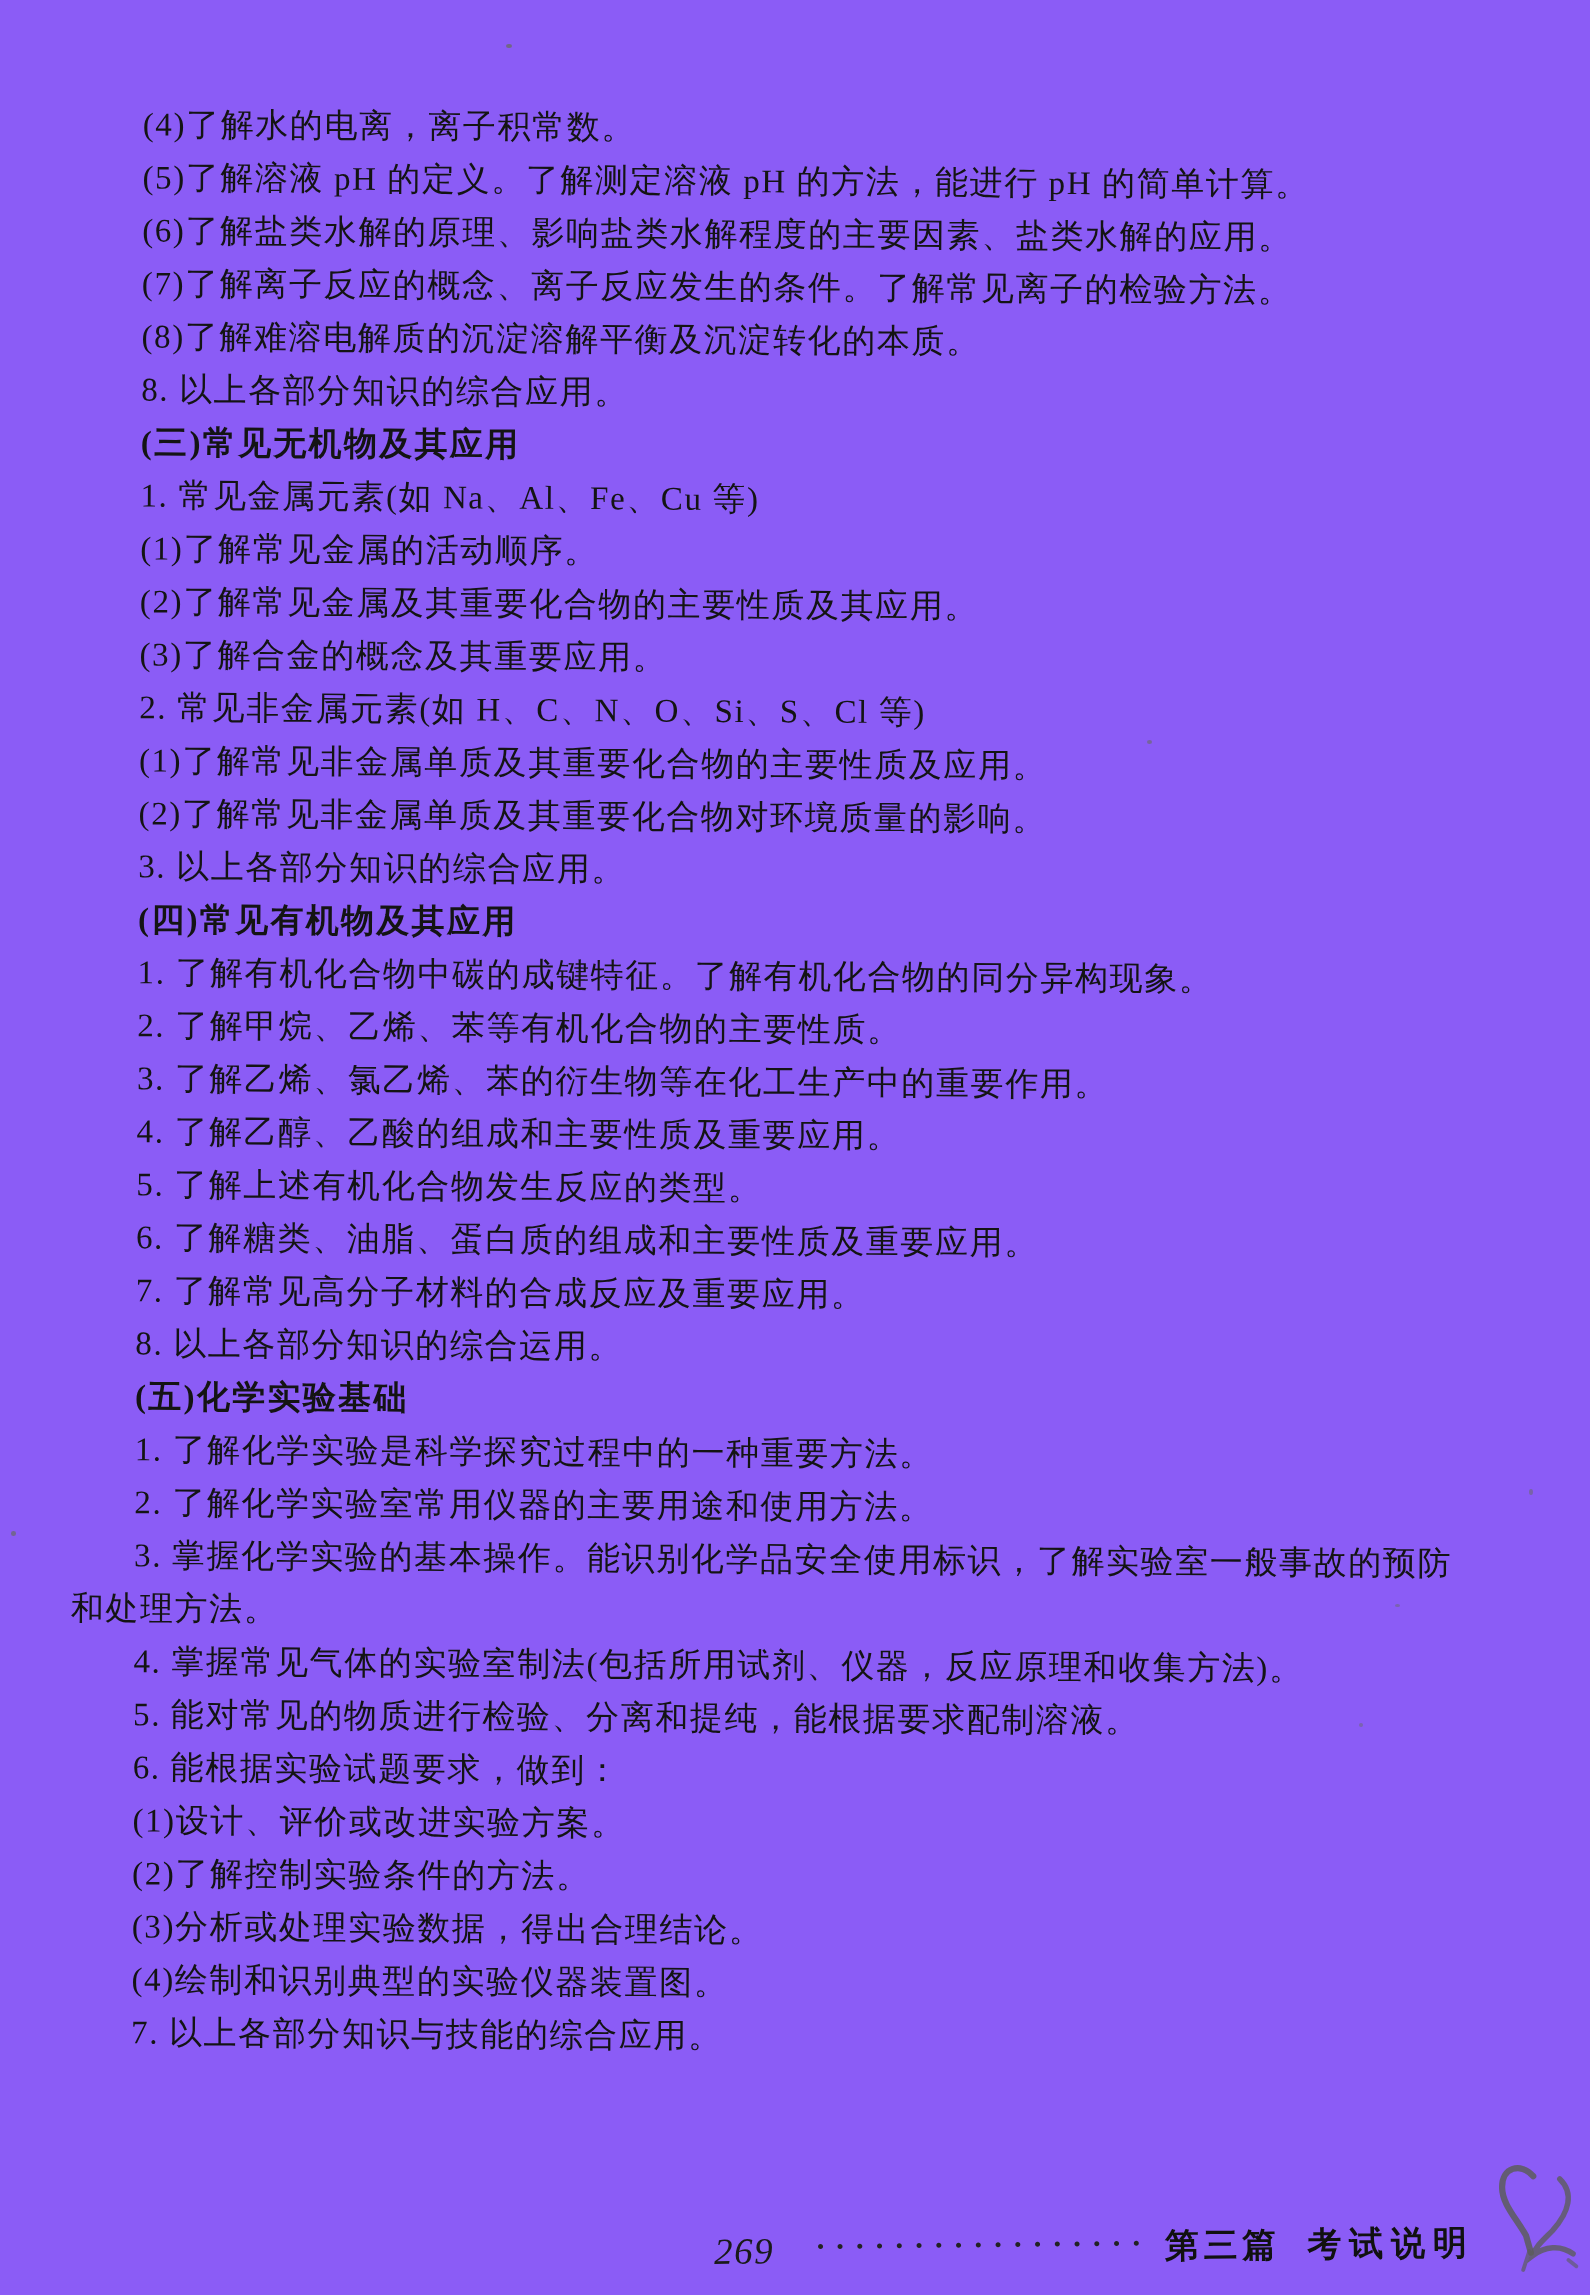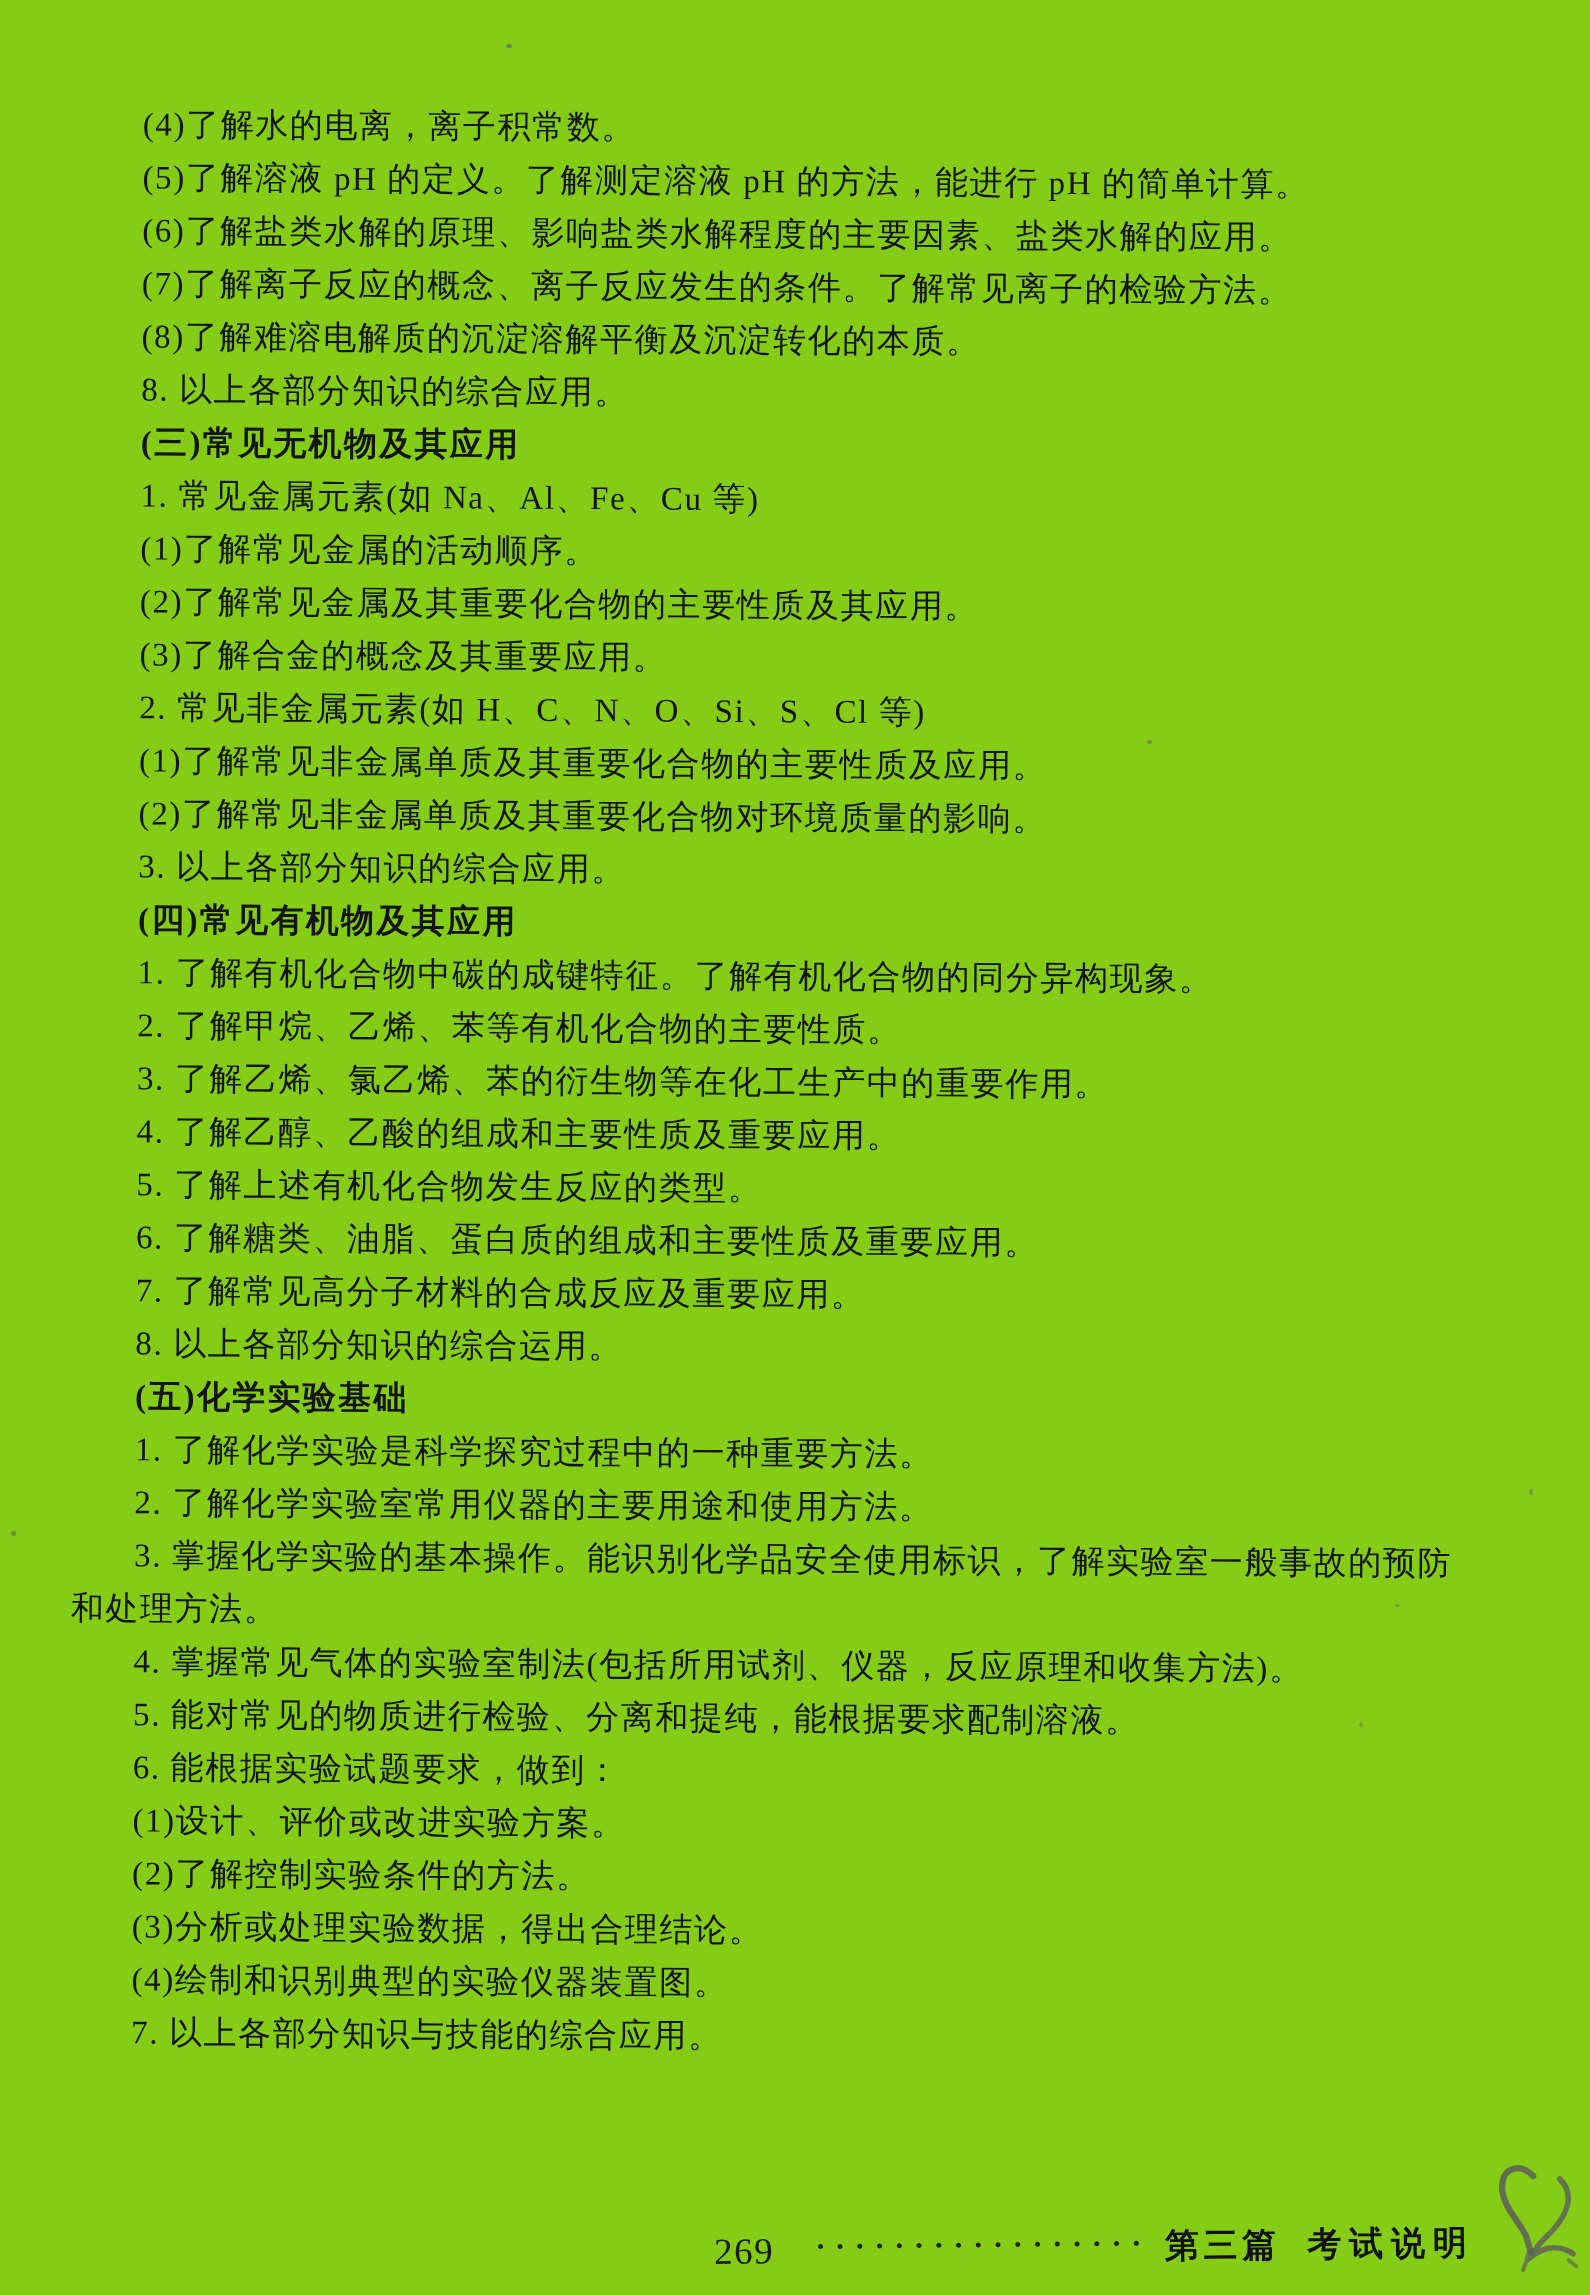--- a/index.html
+++ b/index.html
@@ -1,20 +1,20 @@
 <!DOCTYPE html>
 <html lang="zh" style="font-size:12.5px"><head>
 <meta charset="utf-8">
 <style>
   html, body { margin: 0; padding: 0; background: #ffffff; }
   .page {
     position: relative;
     width: 1590px;
     height: 2295px;
-    background: #84cc16;
+    background: #8b5cf6;
     overflow: hidden;
     font-family: "Liberation Serif", "DejaVu Serif", serif;
     color: #141414;
   }
   
   .content {
     position: absolute;
     left: 80px;
     top: 98px;
     width: 1404px;
@@ -36,21 +36,21 @@
   .footer {
     position: absolute;
     left: 714px;
     top: 2194px;
     display: flex;
     align-items: center;
     transform: rotate(-0.6deg);
     transform-origin: left center;
     white-space: nowrap;
   }
-  .page-number { font-size: 37px; letter-spacing: 1.6px; color: #1a1a1a; }
+  .page-number { font-size: 37px; letter-spacing: 1.6px; color: #1a1a1a; font-style: italic; }
   .leader-dots {
     margin-left: 41px;
     font-size: 31px;
     font-weight: 700;
     letter-spacing: 9.4px;
     color: #222;
     transform: translateY(-3.1px);
   }
   .footer-section { margin-left: 14px; font-size: 34px; font-weight: 700; letter-spacing: 4.7px; color: #111; }
   .footer-title { margin-left: 26.5px; font-size: 34px; font-weight: 700; letter-spacing: 7.8px; color: #111; }

